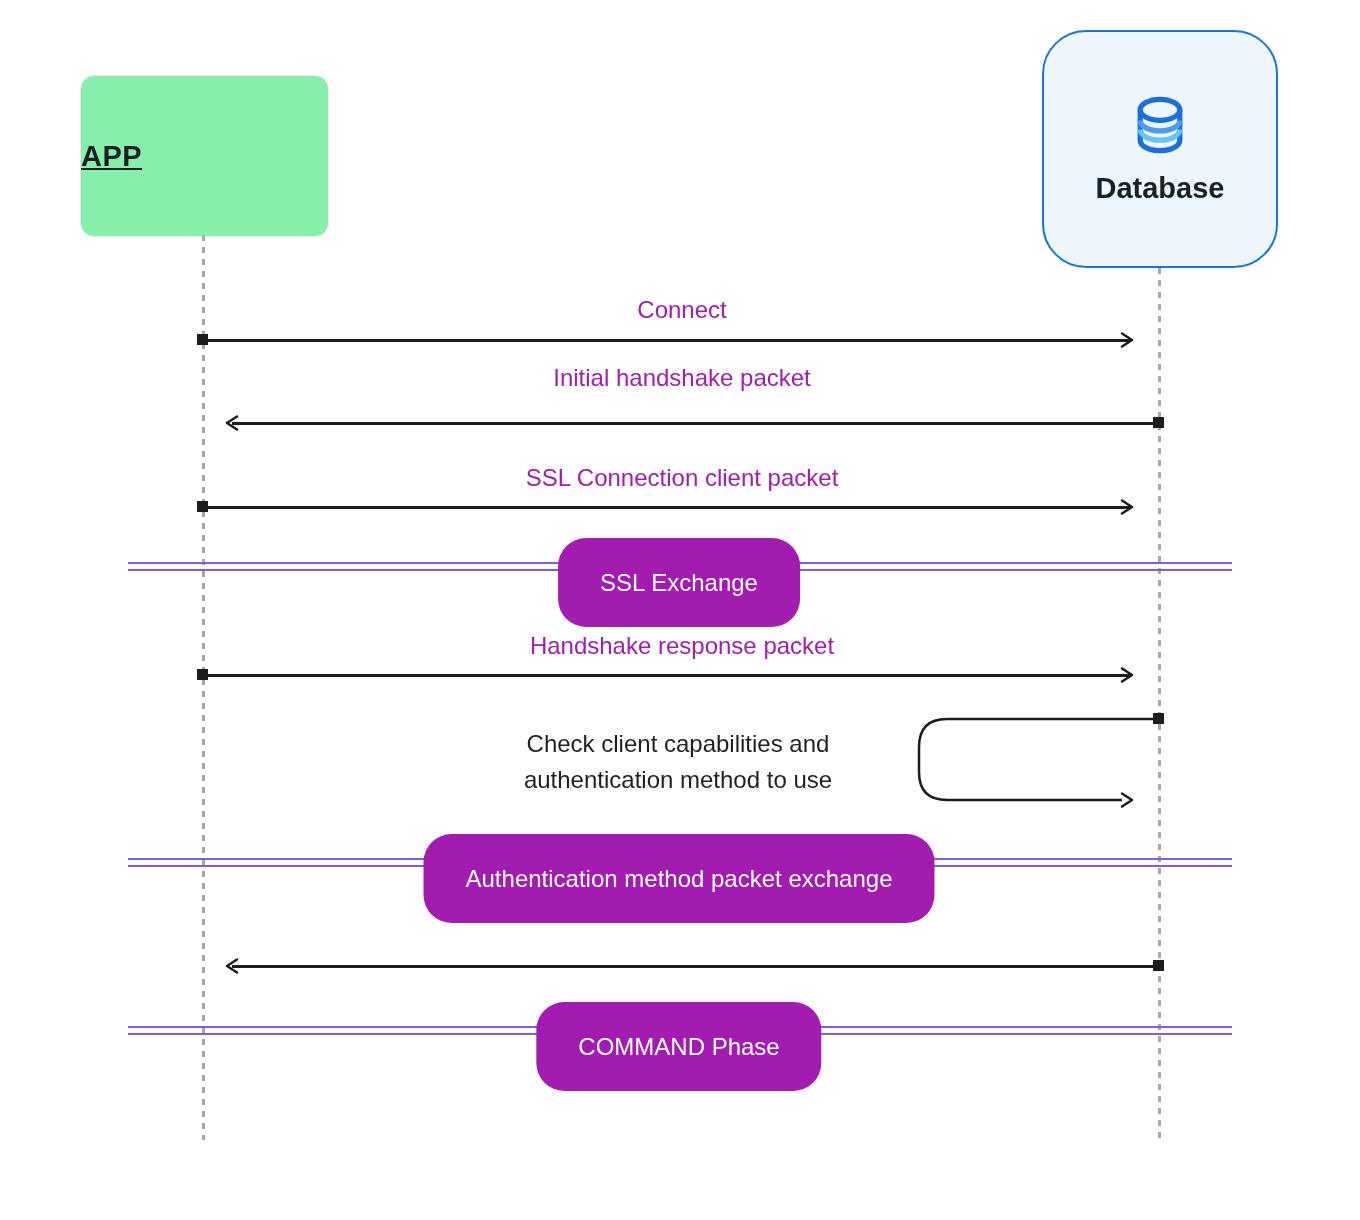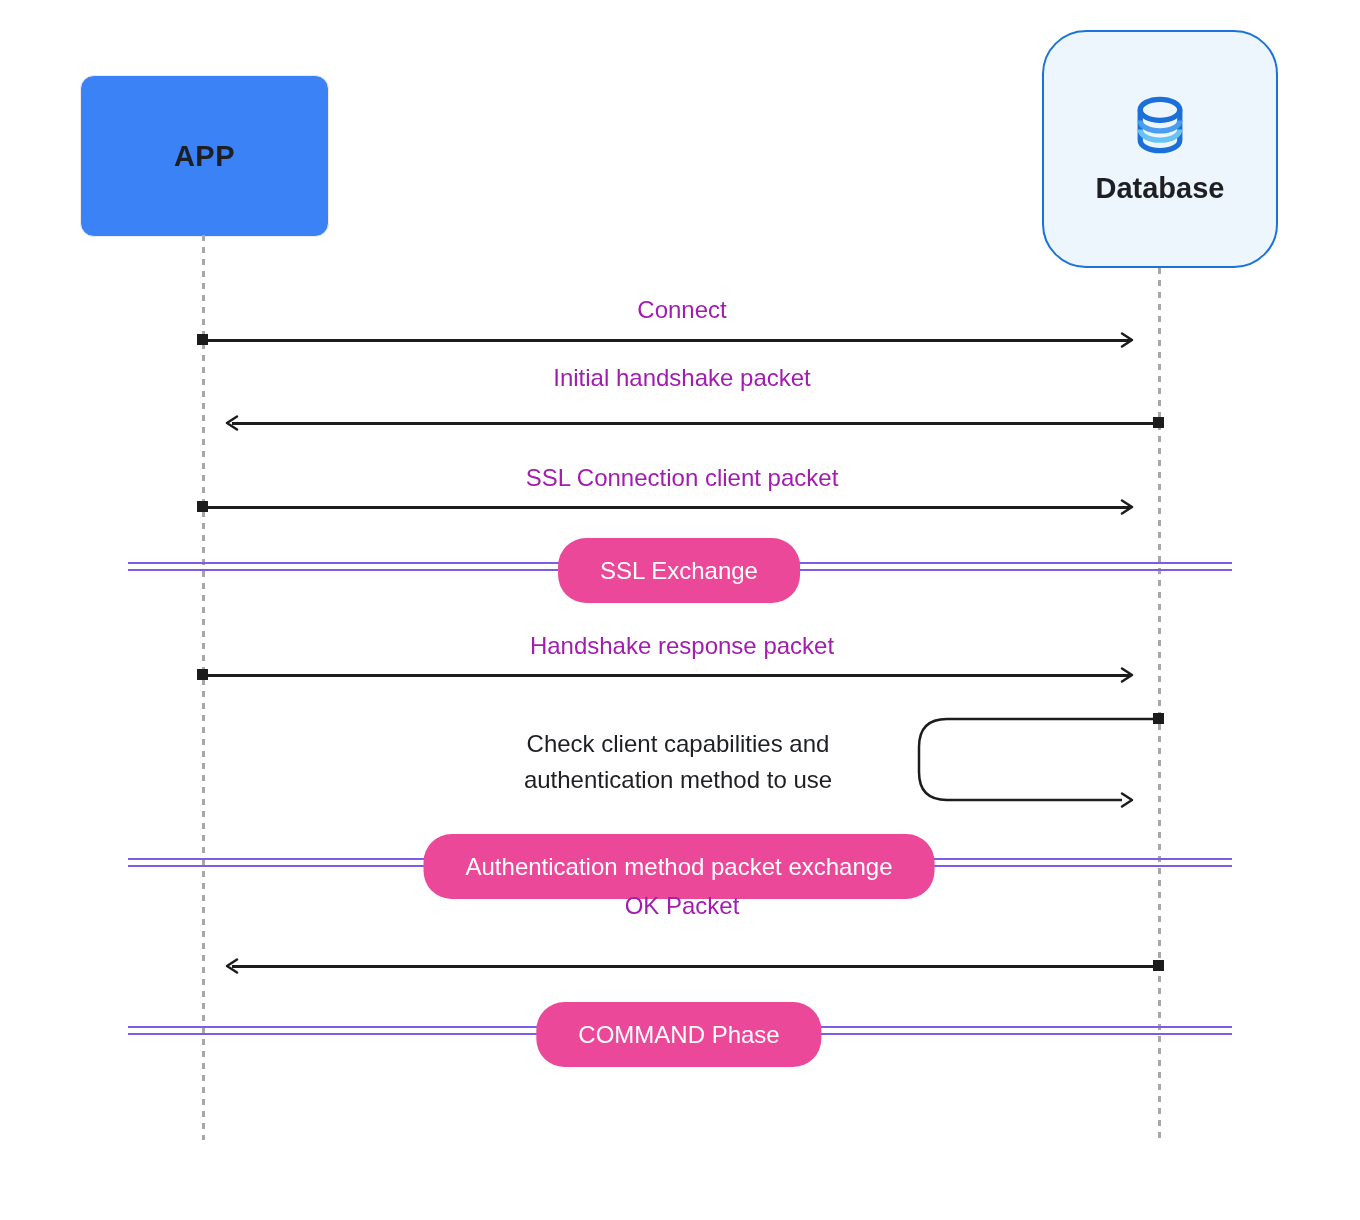--- a/index.html
+++ b/index.html
@@ -15,24 +15,24 @@
     height: 1220px;
     background: #ffffff;
     overflow: hidden;
   }
 
   
   .actor-app {
     position: absolute;
     left: 80px; top: 75px;
     width: 247px; height: 160px;
-    background: #3b82f6;
+    background: #86efac;
     border: 1px solid #ececec;
     border-radius: 14px;
-    display: flex; align-items: center; justify-content: center;
+    display: flex; align-items: center; justify-content: flex-start; text-decoration: underline;
   }
   .actor-app .actor-label {
     font-size: 29px; font-weight: bold; letter-spacing: 0.5px;
   }
   .actor-db {
     position: absolute;
     left: 1042px; top: 30px;
     width: 236px; height: 238px;
     background: #edf5fd;
     border: 2px solid #1a73d8;
@@ -110,22 +110,22 @@
     box-sizing: border-box;
     border-top: 2.5px solid #7d5ce8;
     border-bottom: 2.5px solid #7d5ce8;
   }
   .divider-pill {
     position: absolute;
     left: 679px;
     transform: translateX(-50%);
     height: 57px;
     line-height: 57px;
-    padding: 4px 42px;
-    background: #ec4899;
+    padding: 16px 42px;
+    background: #a21caf;
     color: #ffffff;
     font-size: 24px;
     border-radius: 28px;
     white-space: nowrap;
   }
   .dl-1 { top: 562px; }  .dp-1 { top: 538px; }
   .dl-2 { top: 858px; }  .dp-2 { top: 834px; }
   .dl-3 { top: 1026px; } .dp-3 { top: 1002px; }
 </style>
 </head>

